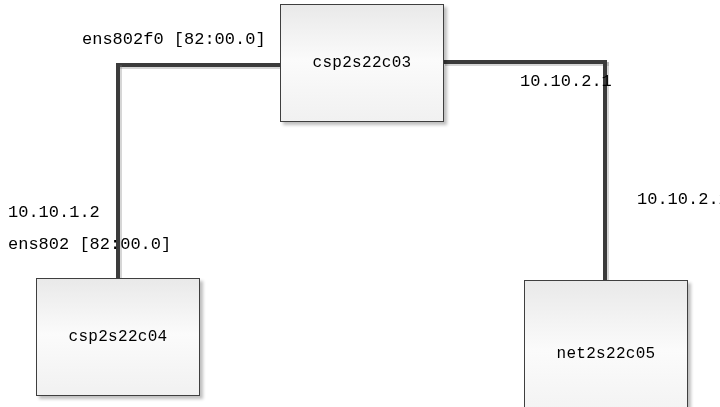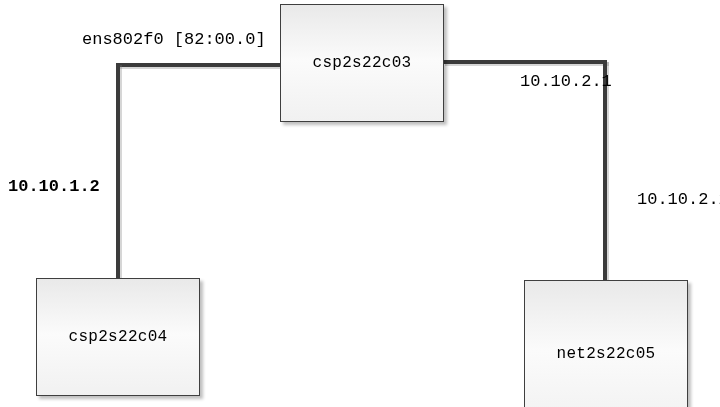--- a/index.html
+++ b/index.html
@@ -65,18 +65,19 @@
 
   <div class="node" style="left:36px; top:278px;align-items:center;">
     <span class="node-label">csp2s22c04</span>
   </div>
 
   <div class="node" style="left:524px; top:280px; height:148px;">
     <span class="node-label">net2s22c05</span>
   </div>
 
   <div class="edge-label" style="left:82px; top:31px;">ens802f0 [82:00.0]</div>
-  <div class="edge-label" style="left:8px; top:178px;font-weight:bold;">10.10.1.2</div>
+  <div class="edge-label" style="left:8px; top:204px;">10.10.1.2</div>
+  <div class="edge-label" style="left:8px; top:236px;">ens802 [82:00.0]</div>
 
   <div class="edge-label" style="left:484px; top:73px;margin-left:36px;">10.10.2.1</div>
   <div class="edge-label" style="left:637px; top:191px;">10.10.2.2</div>
 
 </div>
 
 </body></html>

